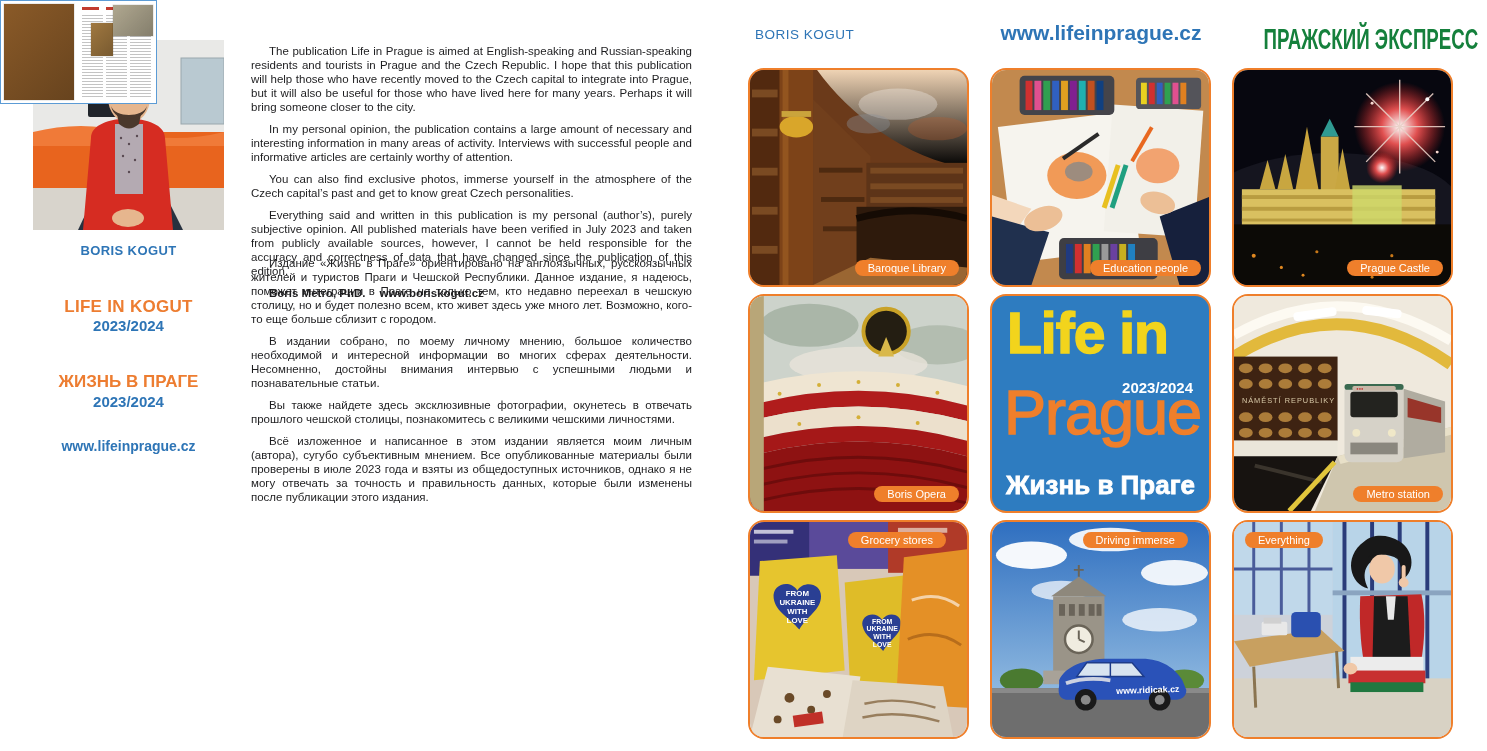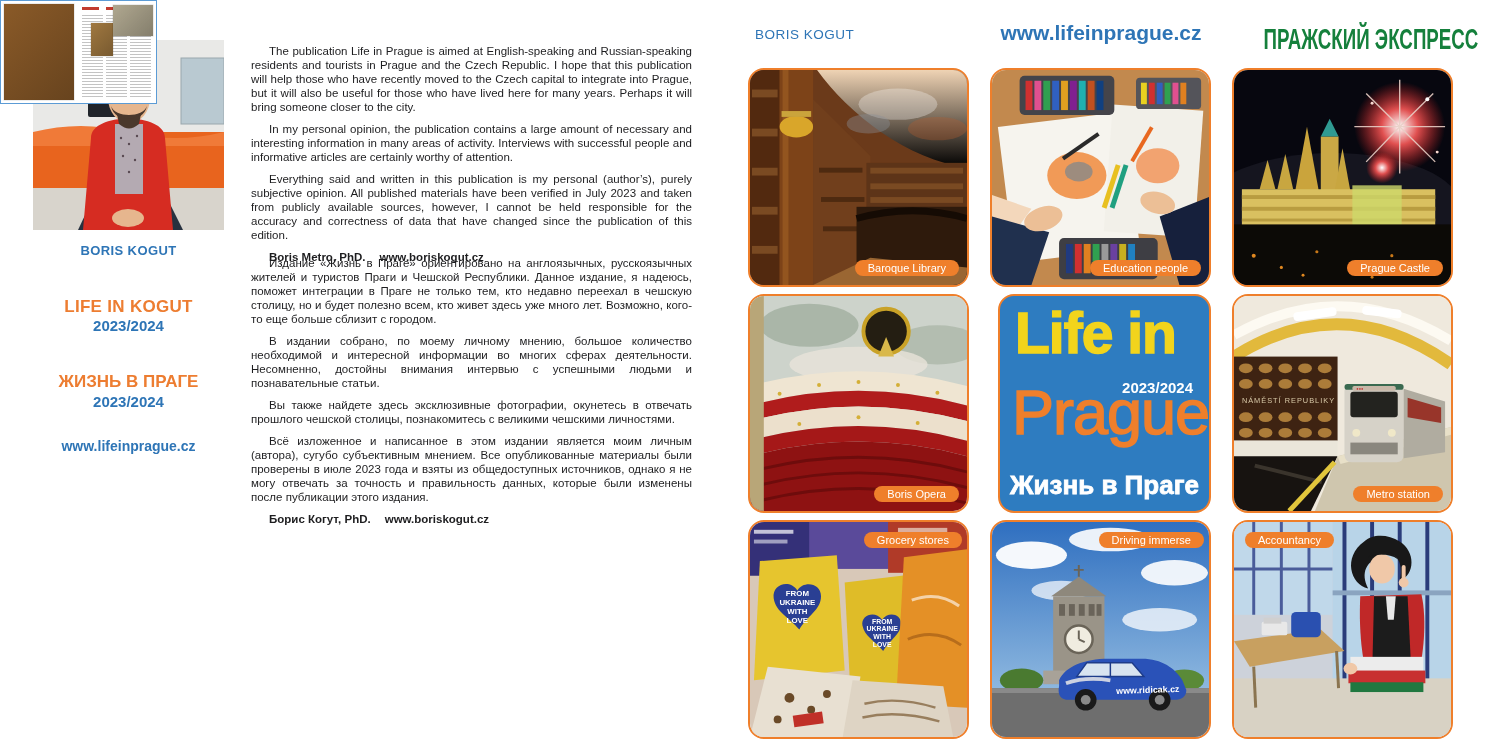--- a/index.html
+++ b/index.html
@@ -40,25 +40,25 @@
   .rp-author{position:absolute;left:755px;top:27px;color:#2e75b6;font-size:13.5px;letter-spacing:.5px;font-weight:500;}
   .rp-site{position:absolute;left:975px;top:21px;width:252px;text-align:center;color:#2e75b6;font-size:21px;font-weight:bold;}
   .rp-publisher{position:absolute;right:9px;top:22px;color:#15803c;font-size:26px;font-weight:bold;transform:scale(.72,1.12);transform-origin:right top;letter-spacing:0;white-space:nowrap;}
 
   
   .grid{position:absolute;left:748px;top:68px;width:817px;height:672px;display:grid;grid-template-columns:repeat(3,221px);grid-template-rows:repeat(3,219px);column-gap:21px;row-gap:7px;}
   .tile{position:relative;border:2.5px solid #ef7f2b;border-radius:16px;overflow:hidden;box-sizing:border-box;background:#fff;}
   .tile svg.scene{position:absolute;inset:0;width:100%;height:100%;display:block;}
   .tile-badge{position:absolute;background:#ef7f2b;color:#fff;font-size:11px;padding:2px 13px;border-radius:9px;white-space:nowrap;}
   .pos-bottom-right{right:8px;bottom:9px;}
-  .pos-top-right{right:5px;top:10px;margin-left:34px;}
+  .pos-top-right{right:21px;top:10px;margin-left:34px;}
   .pos-top-left{left:11px;top:10px;}
 
   
-  .cover{background:#2e7cc0;margin-left:8px;}
+  .cover{background:#2e7cc0;}
   .cover-l1{position:absolute;left:15px;top:4px;color:#f2d41c;font-size:57px;font-weight:bold;letter-spacing:-1px;-webkit-text-stroke:1.5px #f2d41c;}
   .cover-year{position:absolute;right:16px;top:83px;color:#fff;font-size:15px;font-weight:bold;}
   .cover-l2{position:absolute;left:12px;top:80px;color:#ef7f2b;font-size:63px;font-weight:normal;letter-spacing:-1px;-webkit-text-stroke:1.5px #ef7f2b;}
   .cover-sub{position:absolute;left:0;top:174px;width:100%;text-align:center;color:#fff;font-size:26px;font-weight:bold;-webkit-text-stroke:.8px #fff;}
 </style>
 </head>
 <body>
 
 <div class="canvas">
 
@@ -92,30 +92,30 @@
   <div class="left-col-label author-name">BORIS KOGUT</div>
   <div class="left-col-label title-en">LIFE IN KOGUT</div>
   <div class="left-col-label ed-en">2023/2024</div>
   <div class="left-col-label title-ru">ЖИЗНЬ В ПРАГЕ</div>
   <div class="left-col-label ed-ru">2023/2024</div>
   <div class="left-col-label site-left">www.lifeinprague.cz</div>
 
   <div class="intro intro-en">
     <p>The publication Life in Prague is aimed at English-speaking and Russian-speaking residents and tourists in Prague and the Czech Republic. I hope that this publication will help those who have recently moved to the Czech capital to integrate into Prague, but it will also be useful for those who have lived here for many years. Perhaps it will bring someone closer to the city.</p>
     <p>In my personal opinion, the publication contains a large amount of necessary and interesting information in many areas of activity. Interviews with successful people and informative articles are certainly worthy of attention.</p>
+    <p>You can also find exclusive photos, immerse yourself in the atmosphere of the Czech capital’s past and get to know great Czech personalities.</p>
     <p>Everything said and written in this publication is my personal (author’s), purely subjective opinion. All published materials have been verified in July 2023 and taken from publicly available sources, however, I cannot be held responsible for the accuracy and correctness of data that have changed since the publication of this edition.</p>
     <p class="sig"><span>Boris Metro, PhD.</span><span class="s-site">www.boriskogut.cz</span></p>
   </div>
 
   <div class="intro intro-ru">
     <p>Издание «Жизнь в Праге» ориентировано на англоязычных, русскоязычных жителей и туристов Праги и Чешской Республики. Данное издание, я надеюсь, поможет интеграции в Праге не только тем, кто недавно переехал в чешскую столицу, но и будет полезно всем, кто живет здесь уже много лет. Возможно, кого-то еще больше сблизит с городом.</p>
     <p>В издании собрано, по моему личному мнению, большое количество необходимой и интересной информации во многих сферах деятельности. Несомненно, достойны внимания интервью с успешными людьми и познавательные статьи.</p>
     <p>Вы также найдете здесь эксклюзивные фотографии, окунетесь в отвечать прошлого чешской столицы, познакомитесь с великими чешскими личностями.</p>
     <p>Всё изложенное и написанное в этом издании является моим личным (автора), сугубо субъективным мнением. Все опубликованные материалы были проверены в июле 2023 года и взяты из общедоступных источников, однако я не могу отвечать за точность и правильность данных, которые были изменены после публикации этого издания.</p>
-    <p class="sig"><span>Борис Когут, PhD.</span><span class="s-site">www.boriskogut.cz</span></p>
   </div>
 
   <div class="thumb">
       <div class="thead" style="left: 2.5%;"></div>
       <div class="tcol" style="left: 2.5%;"></div>
       <div class="thead" style="left: 18%;"></div>
       <div class="tcol" style="left: 18%;"></div>
       <div class="thead" style="left: 33.5%;"></div>
       <div class="tcol" style="left: 33.5%;"></div>
       <div class="thead" style="left: 52.5%;"></div>
@@ -570,17 +570,17 @@
           <ellipse cx="150" cy="48" rx="13" ry="15" fill="#f0c8a8"></ellipse>
           <path d="M136,36 C140,28 162,28 166,38 C158,32 144,32 136,36 Z" fill="#181818"></path>
           <circle cx="172" cy="62" r="5" fill="#f0c8a8"></circle>
           <rect x="170" y="44" width="4" height="18" rx="2" fill="#f0c8a8"></rect>
           <rect x="118" y="138" width="74" height="16" fill="#ececec"></rect>
           <rect x="116" y="152" width="78" height="13" fill="#c83030"></rect>
           <rect x="118" y="164" width="74" height="10" fill="#207840"></rect>
           <ellipse cx="118" cy="150" rx="7" ry="6" fill="#f0c8a8"></ellipse>
         </g>
       </svg>
-      <span class="tile-badge pos-top-left">Accountancy</span>
+      <span class="tile-badge pos-top-left">Everything</span>
     </div>
 
   </div>
 </div>
 
 </body></html>

